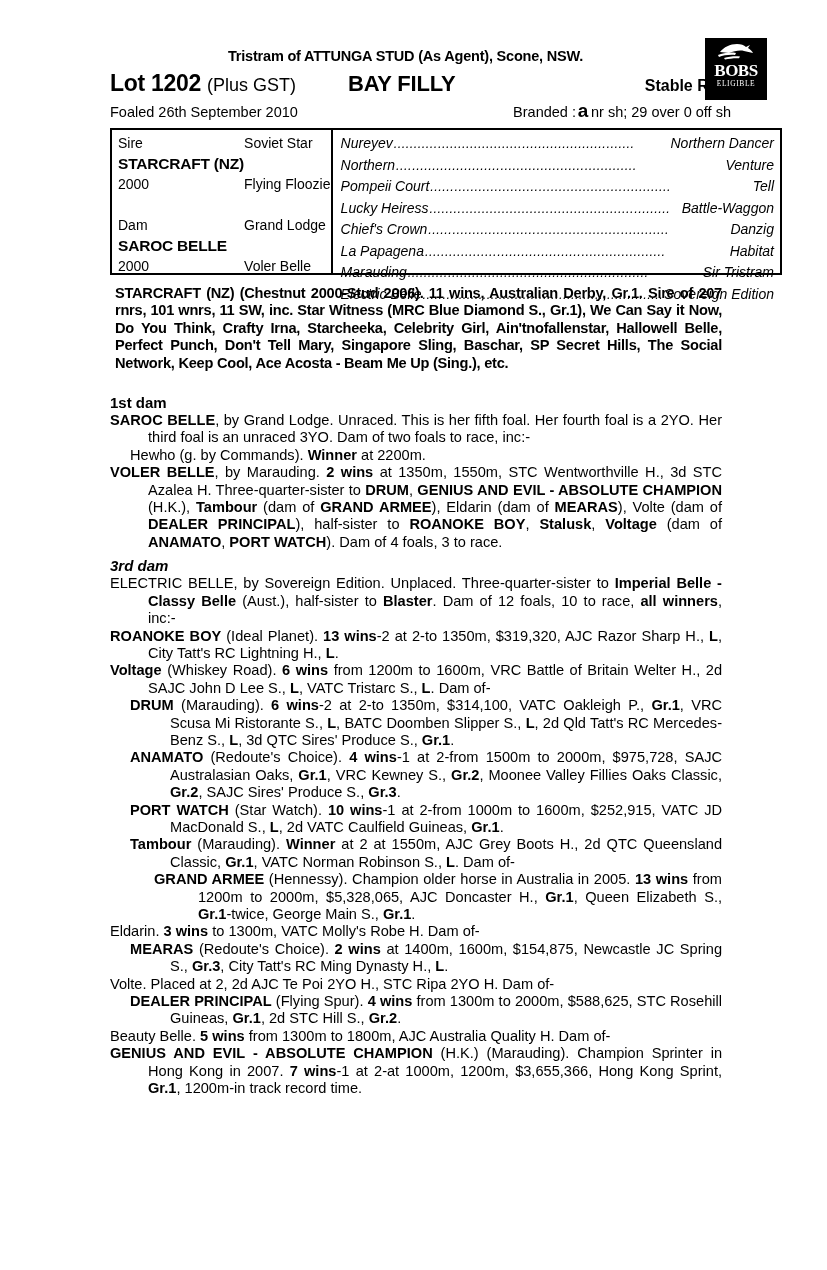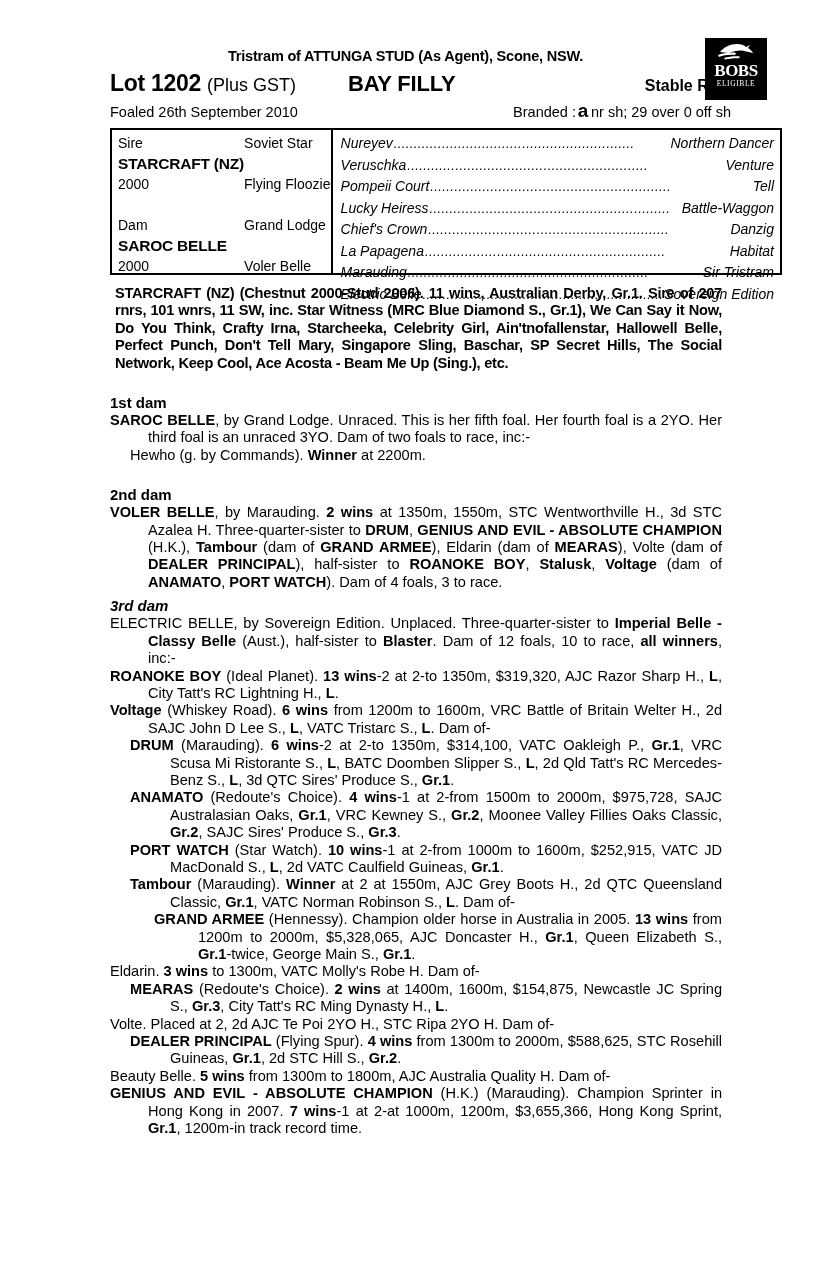--- a/index.html
+++ b/index.html
@@ -262,21 +262,21 @@
       <div class="ped-line">Voler Belle</div>
     </div>
 
     <div class="ped-col-right" id="gp-col">
         <div class="gp-line">
           <span>Nureyev</span>
           <span class="gp-dots">............................................................</span>
           <span>Northern Dancer</span>
         </div>
         <div class="gp-line">
-          <span>Veruschka</span>
+          <span>Northern</span>
           <span class="gp-dots">............................................................</span>
           <span>Venture</span>
         </div>
         <div class="gp-line">
           <span>Pompeii Court</span>
           <span class="gp-dots">............................................................</span>
           <span>Tell</span>
         </div>
         <div class="gp-line">
           <span>Lucky Heiress</span>
@@ -305,21 +305,20 @@
         </div>
       </div>
   </div>
 
   <div class="sire-para">STARCRAFT (NZ) (Chestnut 2000-Stud 2006). 11 wins, Australian Derby, Gr.1. Sire of 207 rnrs, 101 wnrs, 11 SW, inc. Star Witness (MRC Blue Diamond S., Gr.1), We Can Say it Now, Do You Think, Crafty Irna, Starcheeka, Celebrity Girl, Ain'tnofallenstar, Hallowell Belle, Perfect Punch, Don't Tell Mary, Singapore Sling, Baschar, SP Secret Hills, The Social Network, Keep Cool, Ace Acosta - Beam Me Up (Sing.), etc.</div>
 
   <div class="dam-head">1st dam</div>
   <div class="hang i0"><span class="b">SAROC BELLE</span><span>, by Grand Lodge. Unraced. This is her fifth foal. Her fourth foal is a 2YO. Her third foal is an unraced 3YO. Dam of two foals to race, inc:-</span></div>
   <div class="hang i1"><span>Hewho</span><span> (g. by Commands). </span><span class="b">Winner</span><span> at 2200m.</span></div>
 
-  <div class="dam-head">2nd dam</div>
   <div class="hang i0" id="second-dam-body"><span class="b">VOLER BELLE</span><span>, by Marauding. </span><span class="b">2 wins</span><span> at 1350m, 1550m, STC Wentworthville H., 3d STC Azalea H. Three-quarter-sister to </span><span class="b">DRUM</span><span>, </span><span class="b">GENIUS AND EVIL - ABSOLUTE CHAMPION</span><span> (H.K.), </span><span class="b">Tambour</span><span> (dam of </span><span class="b">GRAND ARMEE</span><span>), Eldarin (dam of </span><span class="b">MEARAS</span><span>), Volte (dam of </span><span class="b">DEALER PRINCIPAL</span><span>), half-sister to </span><span class="b">ROANOKE BOY</span><span>, </span><span class="b">Stalusk</span><span>, </span><span class="b">Voltage</span><span> (dam of </span><span class="b">ANAMATO</span><span>, </span><span class="b">PORT WATCH</span><span>). Dam of 4 foals, 3 to race.</span></div>
 
   <div class="dam-head tight">3rd dam</div>
   <div class="hang i0" id="third-dam-intro"><span>ELECTRIC BELLE, by Sovereign Edition. Unplaced. Three-quarter-sister to </span><span class="b">Imperial Belle - Classy Belle</span><span> (Aust.), half-sister to </span><span class="b">Blaster</span><span>. Dam of 12 foals, 10 to race, </span><span class="b">all winners</span><span>, inc:-</span></div>
   <div id="third-dam-entries">
       <div class="hang i0"><span class="b">ROANOKE BOY</span><span> (Ideal Planet). </span><span class="b">13 wins</span><span>-2 at 2-to 1350m, $319,320, AJC Razor Sharp H., </span><span class="b">L</span><span>, City Tatt's RC Lightning H., </span><span class="b">L</span><span>.</span></div>
       <div class="hang i0"><span class="b">Voltage</span><span> (Whiskey Road). </span><span class="b">6 wins</span><span> from 1200m to 1600m, VRC Battle of Britain Welter H., 2d SAJC John D Lee S., </span><span class="b">L</span><span>, VATC Tristarc S., </span><span class="b">L</span><span>. Dam of-</span></div>
       <div class="hang i1"><span class="b">DRUM</span><span> (Marauding). </span><span class="b">6 wins</span><span>-2 at 2-to 1350m, $314,100, VATC Oakleigh P., </span><span class="b">Gr.1</span><span>, VRC Scusa Mi Ristorante S., </span><span class="b">L</span><span>, BATC Doomben Slipper S., </span><span class="b">L</span><span>, 2d Qld Tatt's RC Mercedes-Benz S., </span><span class="b">L</span><span>, 3d QTC Sires' Produce S., </span><span class="b">Gr.1</span><span>.</span></div>
       <div class="hang i1"><span class="b">ANAMATO</span><span> (Redoute's Choice). </span><span class="b">4 wins</span><span>-1 at 2-from 1500m to 2000m, $975,728, SAJC Australasian Oaks, </span><span class="b">Gr.1</span><span>, VRC Kewney S., </span><span class="b">Gr.2</span><span>, Moonee Valley Fillies Oaks Classic, </span><span class="b">Gr.2</span><span>, SAJC Sires' Produce S., </span><span class="b">Gr.3</span><span>.</span></div>
       <div class="hang i1"><span class="b">PORT WATCH</span><span> (Star Watch). </span><span class="b">10 wins</span><span>-1 at 2-from 1000m to 1600m, $252,915, VATC JD MacDonald S., </span><span class="b">L</span><span>, 2d VATC Caulfield Guineas, </span><span class="b">Gr.1</span><span>.</span></div>

